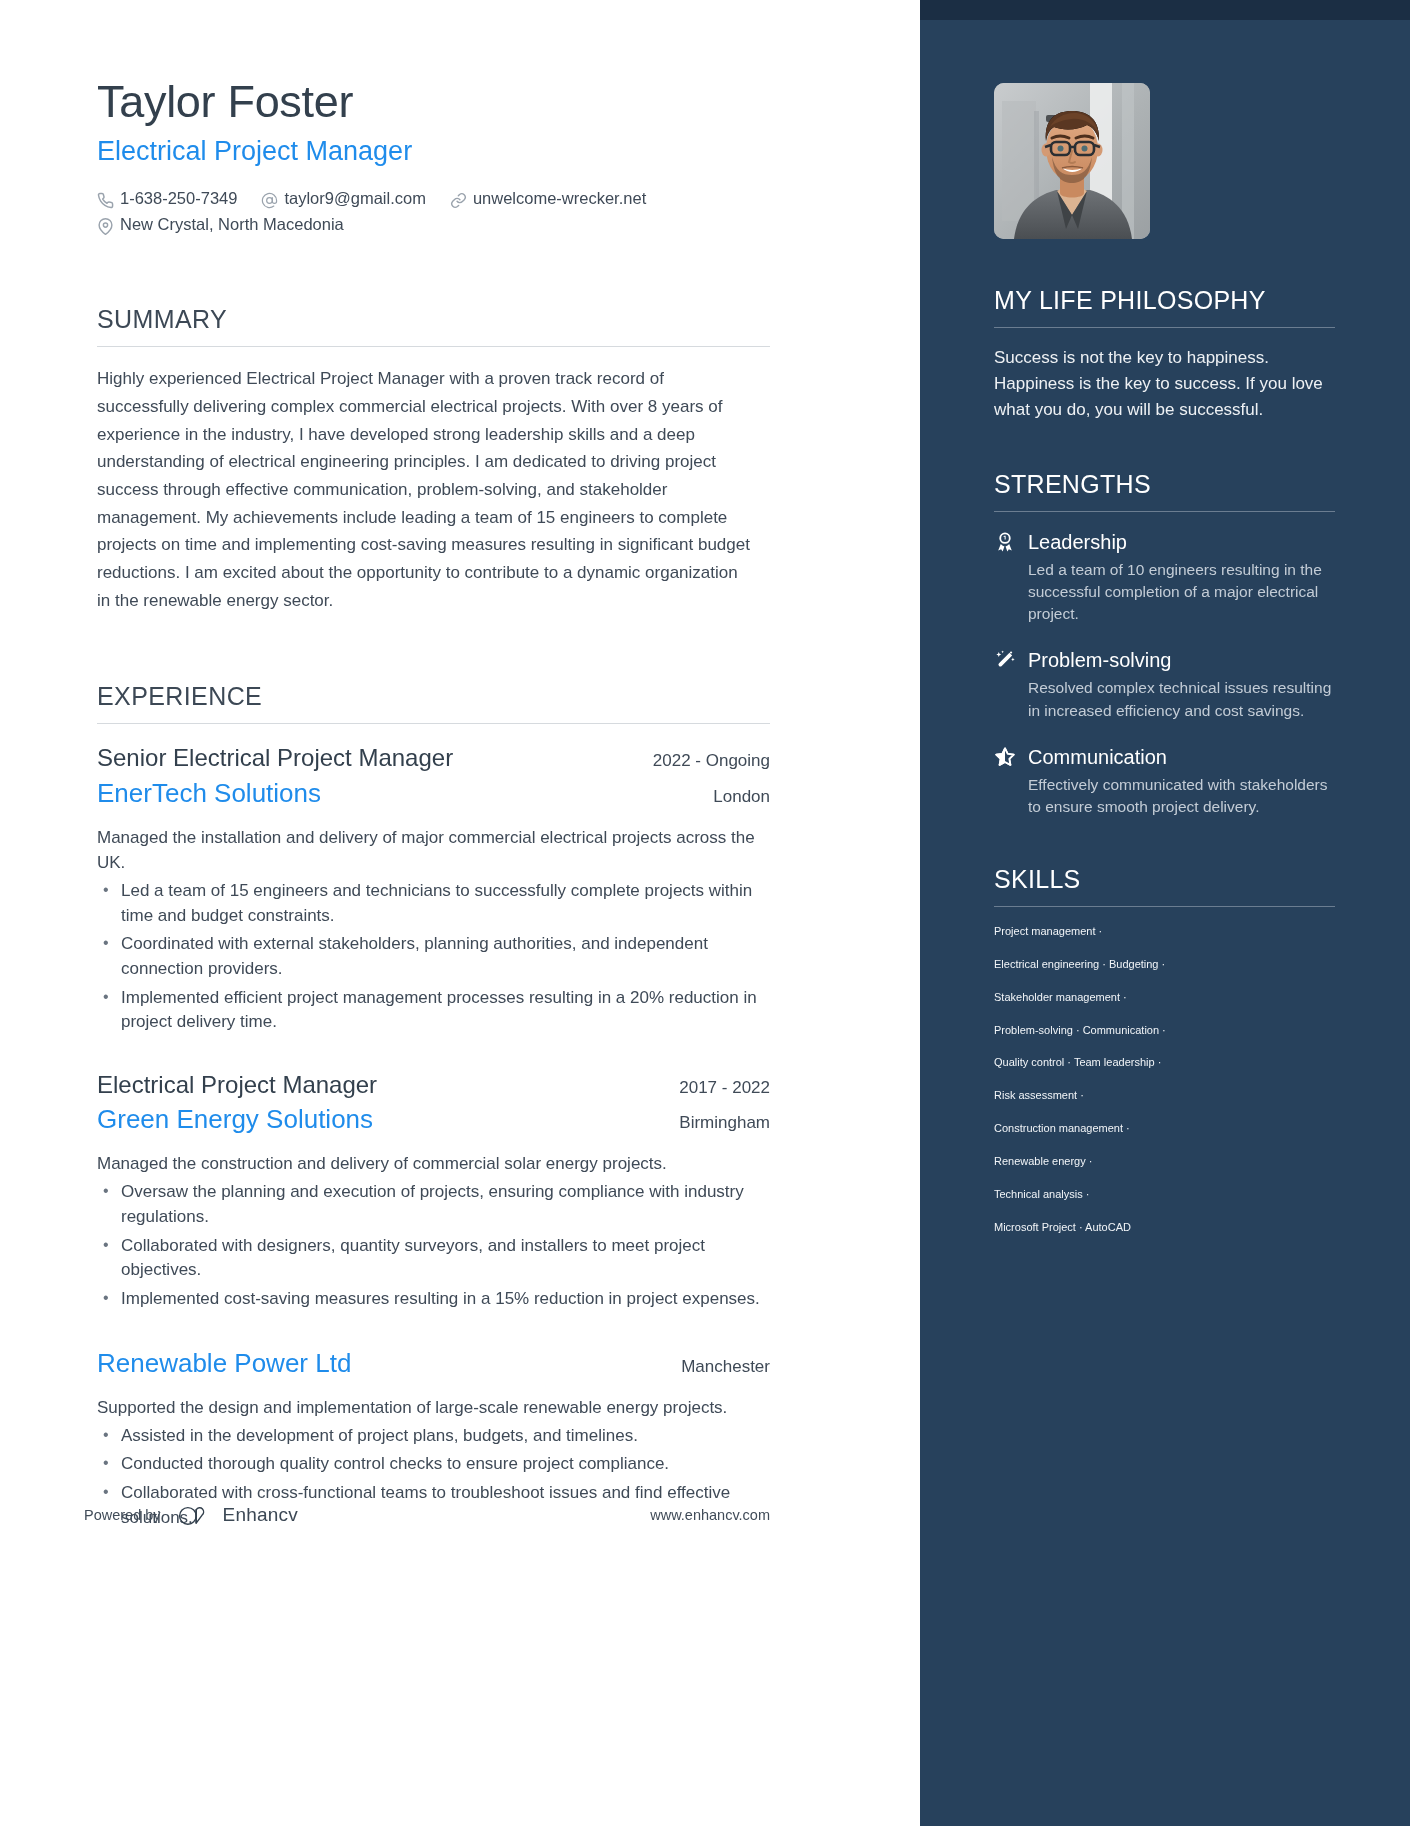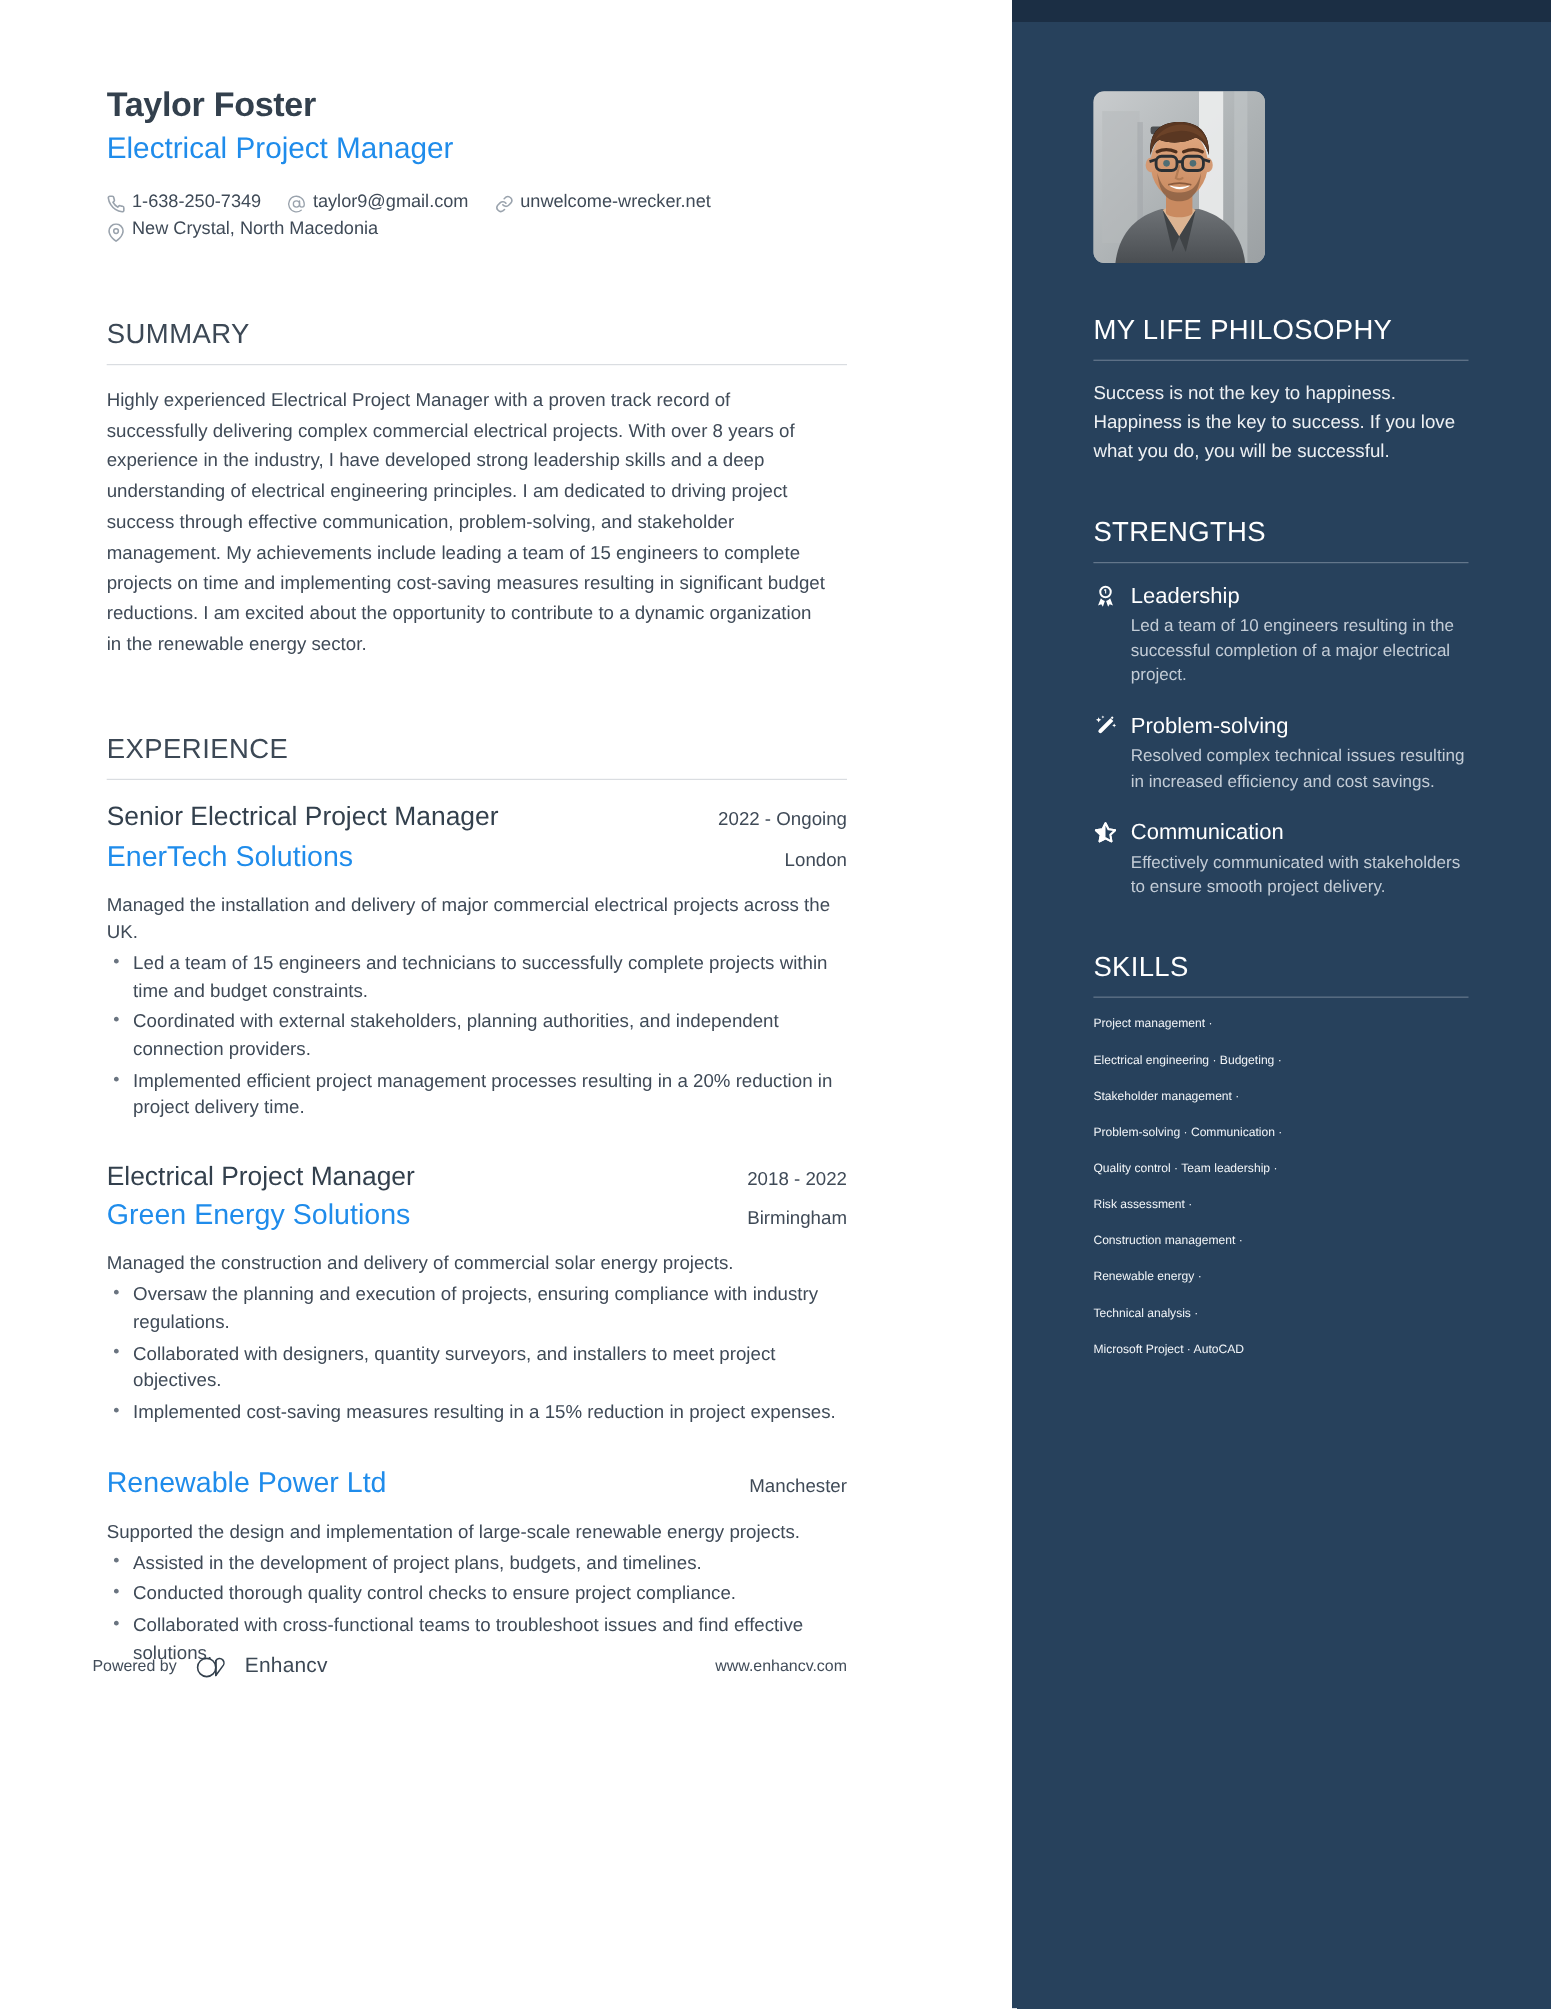--- a/index.html
+++ b/index.html
@@ -23,23 +23,23 @@
 
   
   .main-col {
     width: 920px;
     min-width: 920px;
     padding: 78px 150px 0 97px;
     position: relative;
   }
 
   .name {
-    font-size: 31px;
+    font-size: 45px;
     line-height: 1.08;
-    font-weight: bold;
+    font-weight: normal;
     color: #33404d;
     letter-spacing: -0.3px;
   }
 
   .job-title {
     font-size: 27px;
     line-height: 1.35;
     color: #1f8ceb;
     margin-top: 6px;
     font-weight: 400;
@@ -351,21 +351,21 @@
         <ul class="exp-bullets">
           <li>Led a team of 15 engineers and technicians to successfully complete projects within time and budget constraints.</li>
           <li>Coordinated with external stakeholders, planning authorities, and independent connection providers.</li>
           <li>Implemented efficient project management processes resulting in a 20% reduction in project delivery time.</li>
         </ul>
       </div>
 
       <div class="exp-item">
         <div class="exp-row">
           <div class="exp-title">Electrical Project Manager</div>
-          <div class="exp-date">2018 - 2022</div>
+          <div class="exp-date">2017 - 2022</div>
         </div>
         <div class="exp-row exp-row2">
           <div class="exp-company">Green Energy Solutions</div>
           <div class="exp-loc">Birmingham</div>
         </div>
         <div class="exp-desc">Managed the construction and delivery of commercial solar energy projects.</div>
         <ul class="exp-bullets">
           <li>Oversaw the planning and execution of projects, ensuring compliance with industry regulations.</li>
           <li>Collaborated with designers, quantity surveyors, and installers to meet project objectives.</li>
           <li>Implemented cost-saving measures resulting in a 15% reduction in project expenses.</li>

